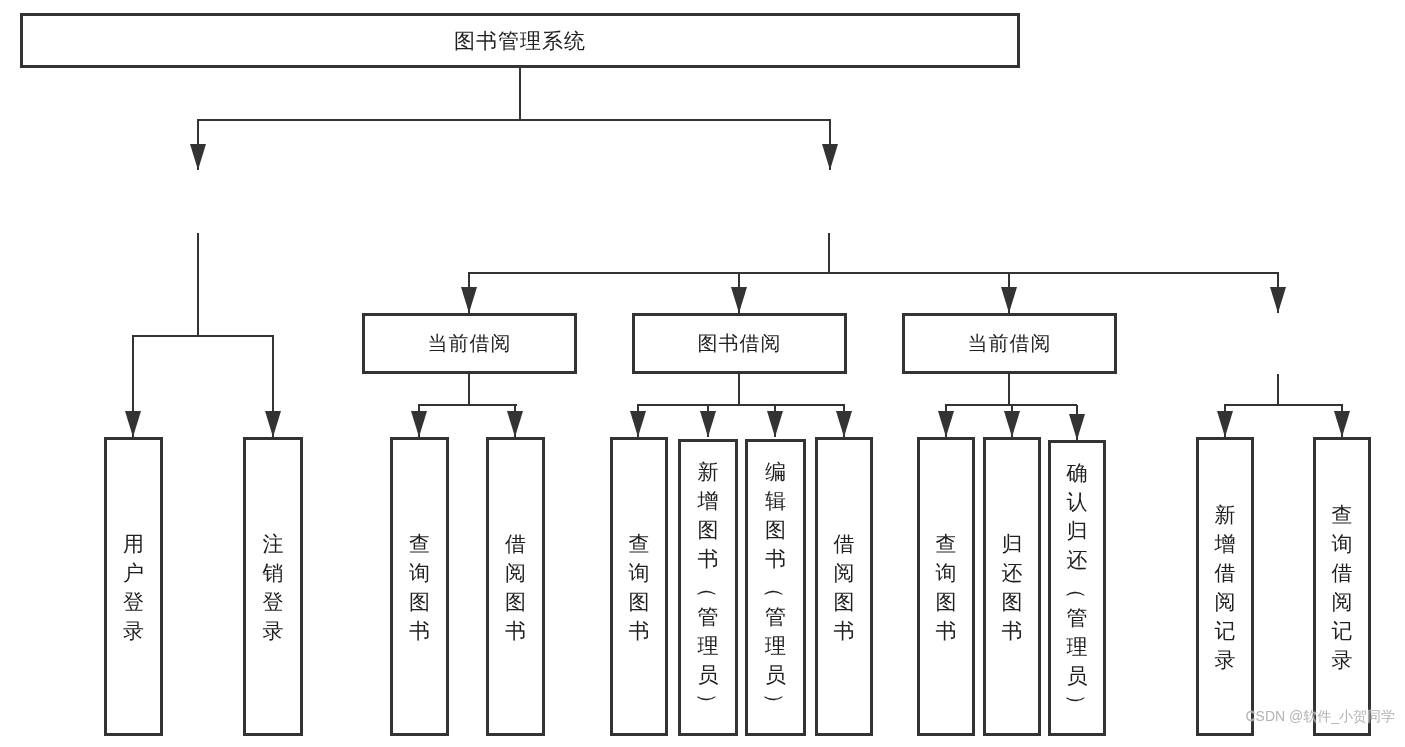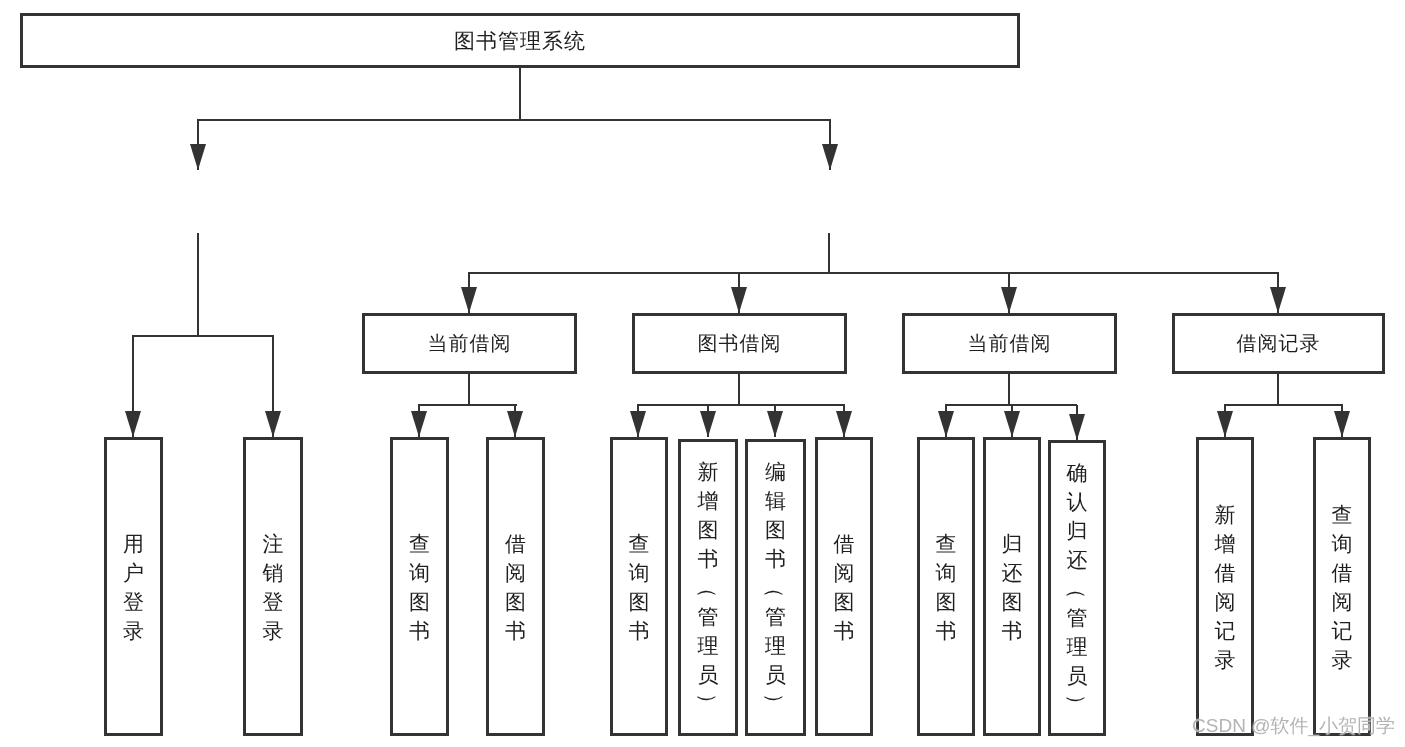--- a/index.html
+++ b/index.html
@@ -24,21 +24,21 @@
   .vchar{display:block;height:29px;line-height:29px;font-size:21px;text-align:center;}
   .vchar.rot{transform:rotate(90deg);}
   .hline{position:absolute;height:2px;background:var(--line);}
   .vline{position:absolute;width:2px;background:var(--line);}
   .arrow{
     position:absolute;width:0;height:0;
     border-left:8px solid transparent;border-right:8px solid transparent;
     border-top:26px solid var(--line);
   }
   .watermark{
-    position:absolute;right:10px;bottom:8px;font-size:19px;color:var(--wm);
+    position:absolute;right:10px;bottom:21px;font-size:14px;color:var(--wm);
     text-shadow:0 0 2px #ffffff;white-space:nowrap;text-align:center;
   }
 </style>
 </head>
 <body>
 
 <div class="stage">
 
   <div class="box root" style="left:20px;top:13px;width:1000px;height:55px">图书管理系统</div>
 
@@ -64,21 +64,20 @@
   <div class="vline" style="left:738px;top:273px;height:40px"></div>
   <div class="arrow" style="left:731px;top:287px"></div>
   <div class="vline" style="left:1008px;top:273px;height:40px"></div>
   <div class="arrow" style="left:1001px;top:287px"></div>
   <div class="vline" style="left:1277px;top:273px;height:40px"></div>
   <div class="arrow" style="left:1270px;top:287px"></div>
 
   <div class="box" style="left:362px;top:313px;width:215px;height:61px">当前借阅</div>
   <div class="box" style="left:632px;top:313px;width:215px;height:61px">图书借阅</div>
   <div class="box" style="left:902px;top:313px;width:215px;height:61px">当前借阅</div>
-  <div class="box" style="left:1172px;top:313px;width:213px;height:61px">借阅记录</div>
 
   <div class="vline" style="left:468px;top:374px;height:31px"></div>
   <div class="hline" style="left:418px;top:404px;width:99px"></div>
   <div class="vline" style="left:418px;top:405px;height:32px"></div>
   <div class="arrow" style="left:411px;top:411px"></div>
   <div class="vline" style="left:514px;top:405px;height:32px"></div>
   <div class="arrow" style="left:507px;top:411px"></div>
 
   <div class="vline" style="left:738px;top:374px;height:31px"></div>
   <div class="hline" style="left:637px;top:404px;width:208px"></div>

